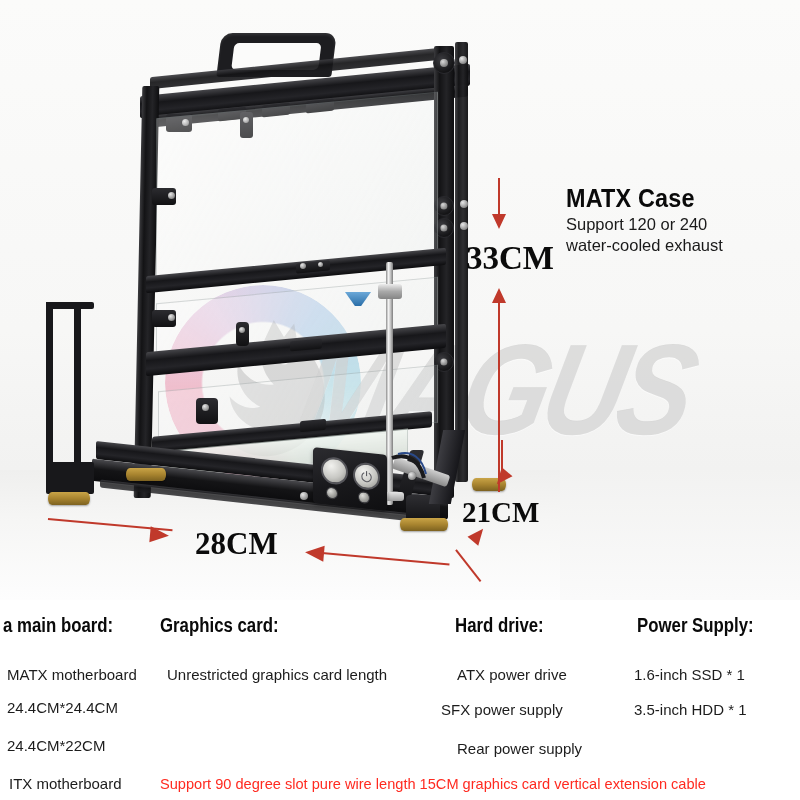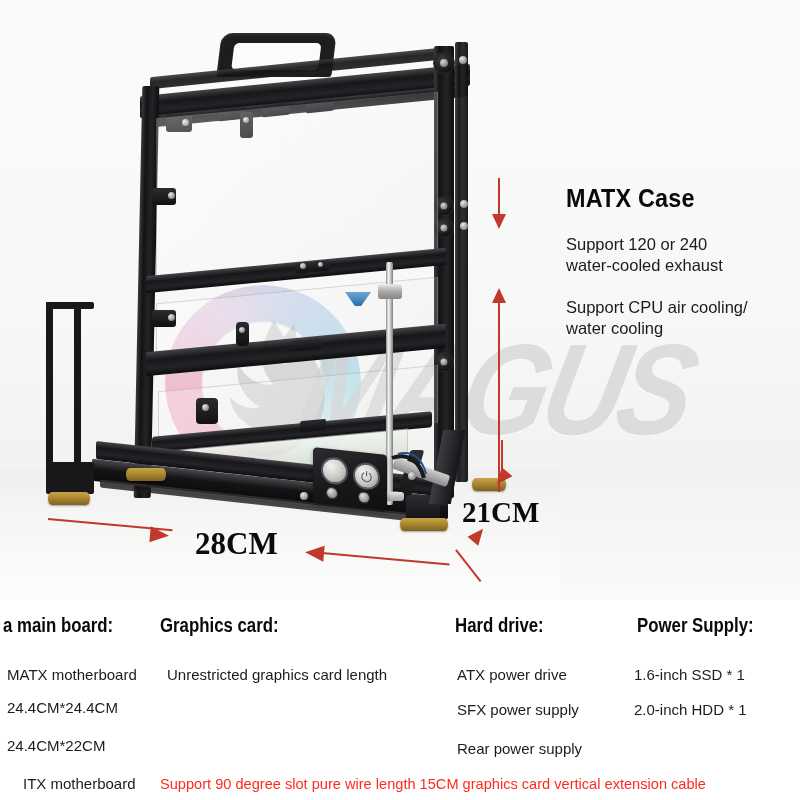--- a/index.html
+++ b/index.html
@@ -168,21 +168,20 @@
   
   #right-panel{ position:absolute; left:566px; top:183px; width:234px; }
   .rp-title{
     font-family:"Liberation Sans", sans-serif;
     font-weight:700; font-size:26px; color:#0a0a0a;
     transform:scaleX(.9); transform-origin:left center;
     letter-spacing:.2px;
   }
   .rp-item{
     font-size:16.5px; color:#1a1a1a; line-height:1.30;
-    margin-top:20px;
   }
 
   
   #spec{ position:absolute; left:0; top:600px; width:800px; height:200px; }
   .sp-head{
     position:absolute;
     font-family:"Liberation Sans", sans-serif;
     font-weight:700; font-size:20px; color:#0a0a0a;
     transform:scaleX(.84); transform-origin:left center;
     white-space:nowrap;
@@ -312,20 +311,21 @@
     </div>
 
     <svg style="position:absolute;left:390px;top:448px;width:60px;height:60px;">
       <path d="M2 10 C18 4, 30 14, 34 30" stroke="#1a1a1c" stroke-width="4" fill="none"></path>
       <path d="M8 6 C22 2, 32 10, 36 26" stroke="#2a4a8a" stroke-width="2" fill="none"></path>
     </svg>
   </div>
 
   <div class="arrow-line" style="left:498px; top:178px; width:1.6px; height:42px;"></div>
   <div class="arrow-head" style="left:492px; top:214px; border-left:7px solid transparent; border-right:7px solid transparent; border-top:15px solid #c0392b;"></div>
+  <div class="dim-label" style="left:466px; top:240px; font-size:33px;">33CM</div>
   <div class="arrow-head" style="left:492px; top:288px; border-left:7px solid transparent; border-right:7px solid transparent; border-bottom:15px solid #c0392b;"></div>
   <div class="arrow-line" style="left:498px; top:302px; width:1.6px; height:190px;"></div>
 
   <div class="arrow-line" style="left:48px; top:518px; width:125px; height:1.6px; transform:rotate(5.2deg); transform-origin:left center;"></div>
   <div class="arrow-head" style="left:150px; top:527px; border-top:8px solid transparent; border-bottom:8px solid transparent; border-left:19px solid #c0392b; transform:rotate(5deg);"></div>
   <div class="dim-label" style="left:195px; top:526px; font-size:31px;">28CM</div>
   <div class="arrow-head" style="left:305px; top:545px; border-top:8px solid transparent; border-bottom:8px solid transparent; border-right:19px solid #c0392b; transform:rotate(5deg);"></div>
   <div class="arrow-line" style="left:322px; top:552px; width:128px; height:1.6px; transform:rotate(5.2deg); transform-origin:left center;"></div>
 
   <div class="arrow-line" style="left:501px; top:440px; width:1.6px; height:36px;"></div>
@@ -333,42 +333,38 @@
   <div class="dim-label" style="left:462px; top:496px; font-size:29px;">21CM</div>
   <div class="arrow-head" style="left:471px; top:527px; border-left:7px solid transparent; border-right:7px solid transparent; border-bottom:16px solid #c0392b; transform:rotate(40deg);"></div>
   <div class="arrow-line" style="left:455px; top:550px; width:1.6px; height:40px; transform:rotate(-38deg); transform-origin:top center;"></div>
 
   <div id="right-panel">
     <div class="rp-title">MATX Case</div>
     <div class="rp-item">
       <span style="white-space:pre-line;">Support 120 or 240
 water-cooled exhaust</span>
     </div>
-    <div class="rp-item">
-      <span style="white-space:pre-line;">Support CPU air cooling/
-water cooling</span>
-    </div>
   </div>
 </div>
 
 <div id="spec">
 
   <div class="sp-head" style="left:3px; top:14px;">a main board:</div>
   <div class="sp-head" style="left:160px; top:14px;">Graphics card:</div>
   <div class="sp-head" style="left:455px; top:14px;">Hard drive:</div>
   <div class="sp-head" style="left:637px; top:14px;">Power Supply:</div>
 
   <div class="sp-cell" style="left:7px; top:66px;">MATX motherboard</div>
   <div class="sp-cell" style="left:7px; top:99px;">24.4CM*24.4CM</div>
   <div class="sp-cell" style="left:7px; top:137px;">24.4CM*22CM</div>
-  <div class="sp-cell" style="left:23px; top:175px;">ITX motherboard</div>
+  <div class="sp-cell" style="left:9px; top:175px;">ITX motherboard</div>
 
   <div class="sp-cell" style="left:167px; top:66px;">Unrestricted graphics card length</div>
 
   <div class="sp-cell" style="left:457px; top:66px;">ATX power drive</div>
-  <div class="sp-cell" style="left:457px; top:101px;">SFX power supply</div>
+  <div class="sp-cell" style="left:441px; top:101px;">SFX power supply</div>
   <div class="sp-cell" style="left:457px; top:140px;">Rear power supply</div>
 
   <div class="sp-cell" style="left:634px; top:66px;">1.6-inch SSD * 1</div>
-  <div class="sp-cell" style="left:634px; top:101px;">2.0-inch HDD * 1</div>
+  <div class="sp-cell" style="left:634px; top:101px;">3.5-inch HDD * 1</div>
 
   <div class="sp-cell sp-red" style="left:160px; top:176px; font-size:14.6px;">Support 90 degree slot pure wire length 15CM graphics card vertical extension cable</div>
 </div>
 
 </body></html>

